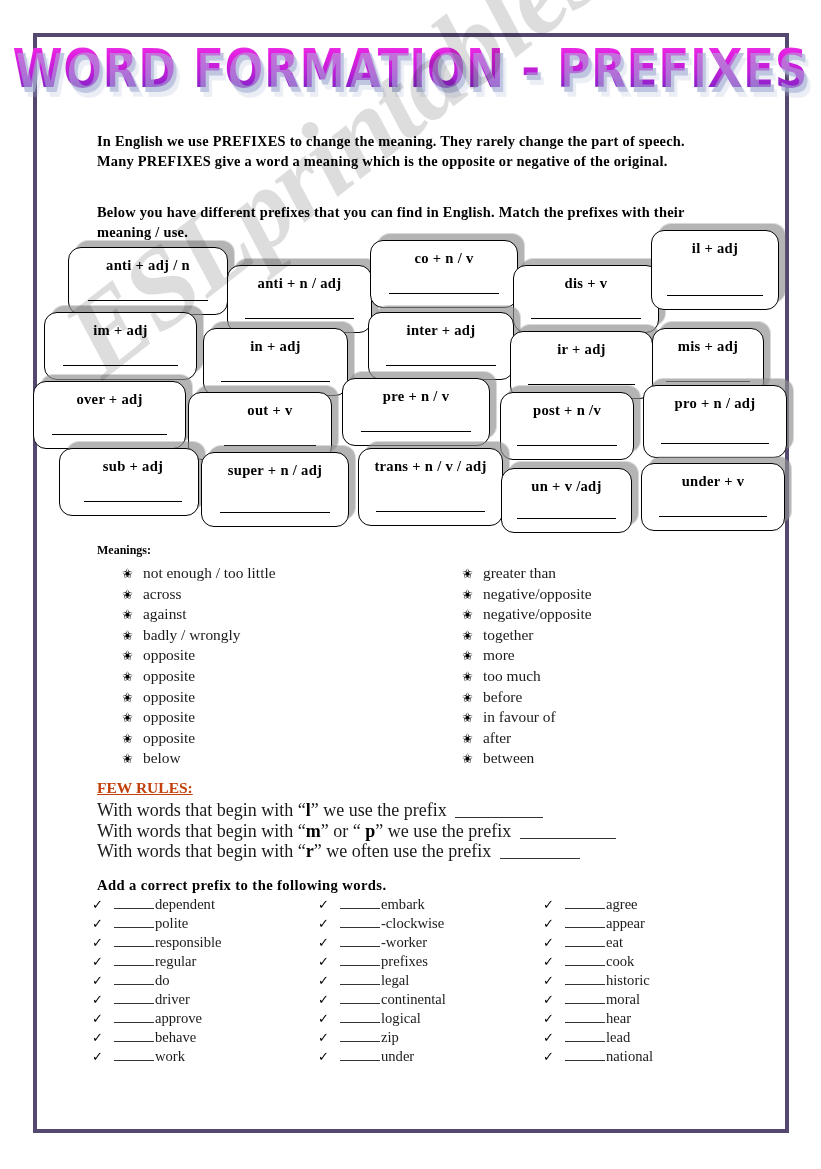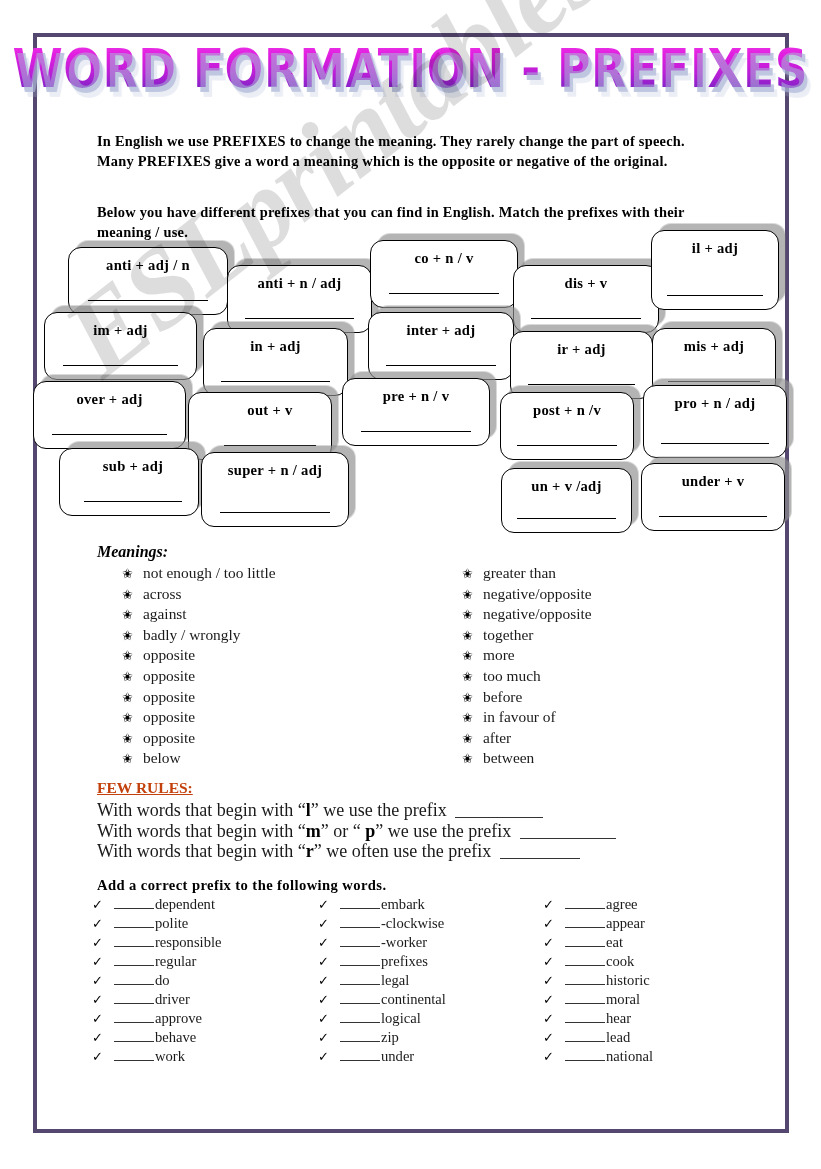--- a/index.html
+++ b/index.html
@@ -129,24 +129,23 @@
     margin-bottom: 13px;
   }
 
   
   #meanings-title {
     position: absolute;
     left: 97px;
     top: 543px;
     font-family: "Liberation Serif", serif;
     font-weight: bold;
-    font-size: 16px;
+    font-size: 12px;
     color: #000;
     z-index: 6;
-    font-style: italic;
   }
   .mean-col {
     position: absolute;
     z-index: 6;
   }
   #mean-col-left  { left: 122px; top: 563px; }
   #mean-col-right { left: 462px; top: 563px; }
   .mean-item {
     display: flex;
     align-items: baseline;
@@ -284,21 +283,21 @@
       <div class="pline"></div>
     </div>
     <div class="pbox" style="left: 368px; top: 312px; width: 146px; height: 68px; z-index: 107;">
       <div class="plabel">inter + adj</div>
       <div class="pline"></div>
     </div>
     <div class="pbox" style="left: 510px; top: 331px; width: 143px; height: 68px; z-index: 108;">
       <div class="plabel">ir + adj</div>
       <div class="pline"></div>
     </div>
-    <div class="pbox" style="left: 652px; top: 328px; width: 124px; height: 68px; z-index: 109;">
+    <div class="pbox" style="left: 652px; top: 328px; width: 112px; height: 68px; z-index: 109;">
       <div class="plabel">mis + adj</div>
       <div class="pline"></div>
     </div>
     <div class="pbox" style="left: 33px; top: 381px; width: 153px; height: 68px; z-index: 110;">
       <div class="plabel">over + adj</div>
       <div class="pline"></div>
     </div>
     <div class="pbox" style="left: 188px; top: 392px; width: 144px; height: 68px; z-index: 111; padding-left: 20px;">
       <div class="plabel">out + v</div>
       <div class="pline"></div>
@@ -314,20 +313,24 @@
     <div class="pbox" style="left: 643px; top: 385px; width: 144px; height: 73px; z-index: 114;">
       <div class="plabel">pro + n / adj</div>
       <div class="pline"></div>
     </div>
     <div class="pbox" style="left: 59px; top: 448px; width: 140px; height: 68px; z-index: 115; padding-left: 8px;">
       <div class="plabel">sub + adj</div>
       <div class="pline"></div>
     </div>
     <div class="pbox" style="left: 201px; top: 452px; width: 148px; height: 75px; z-index: 116;">
       <div class="plabel">super + n / adj</div>
+      <div class="pline"></div>
+    </div>
+    <div class="pbox" style="left: 358px; top: 448px; width: 145px; height: 78px; z-index: 117;">
+      <div class="plabel">trans + n / v / adj</div>
       <div class="pline"></div>
     </div>
     <div class="pbox" style="left: 501px; top: 468px; width: 131px; height: 65px; z-index: 118;">
       <div class="plabel">un + v /adj</div>
       <div class="pline"></div>
     </div>
     <div class="pbox" style="left: 641px; top: 463px; width: 144px; height: 68px; z-index: 119; border-radius: 13px;">
       <div class="plabel">under + v</div>
       <div class="pline"></div>
     </div>

